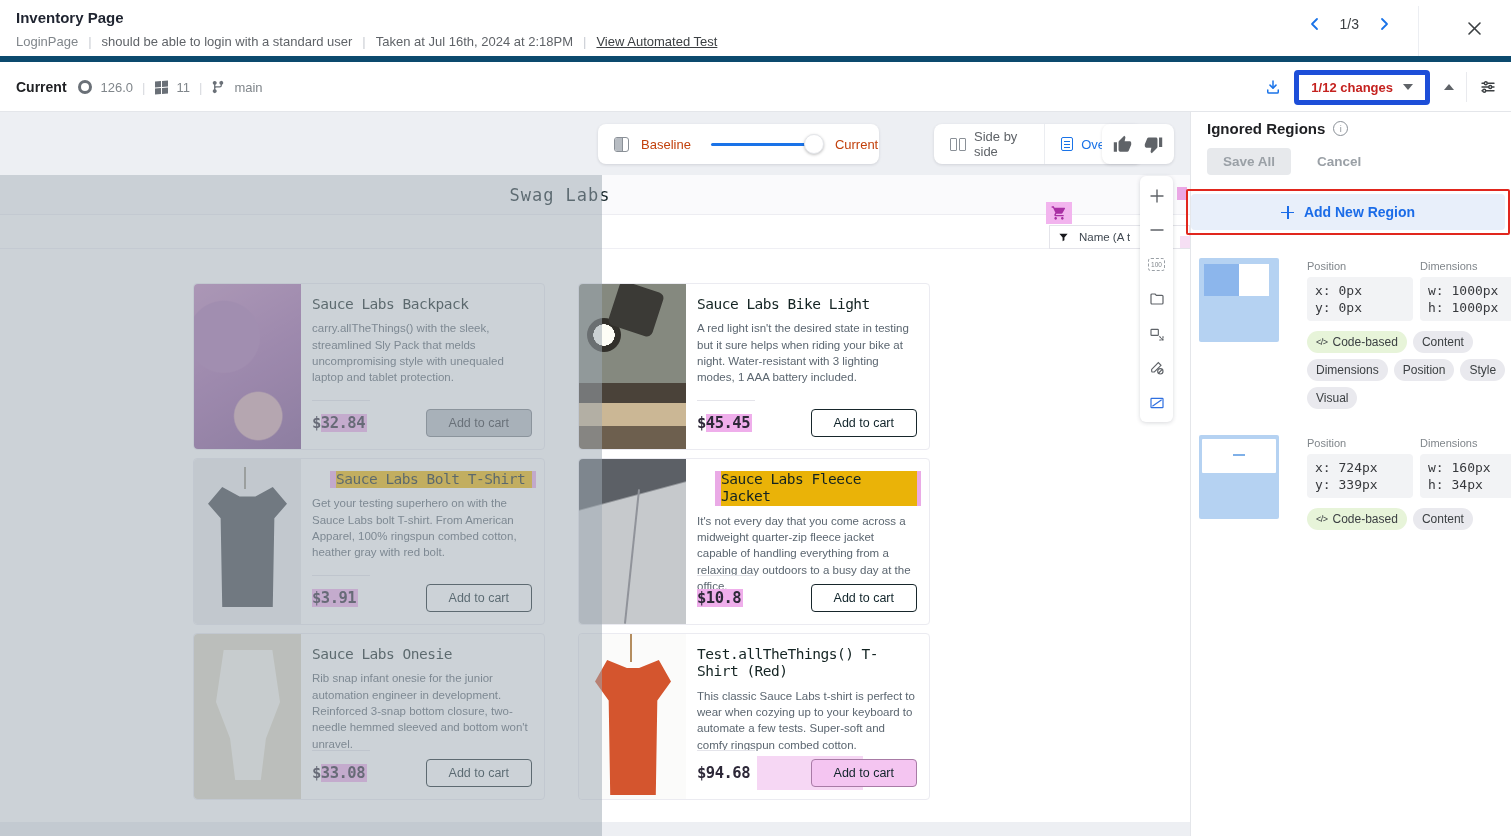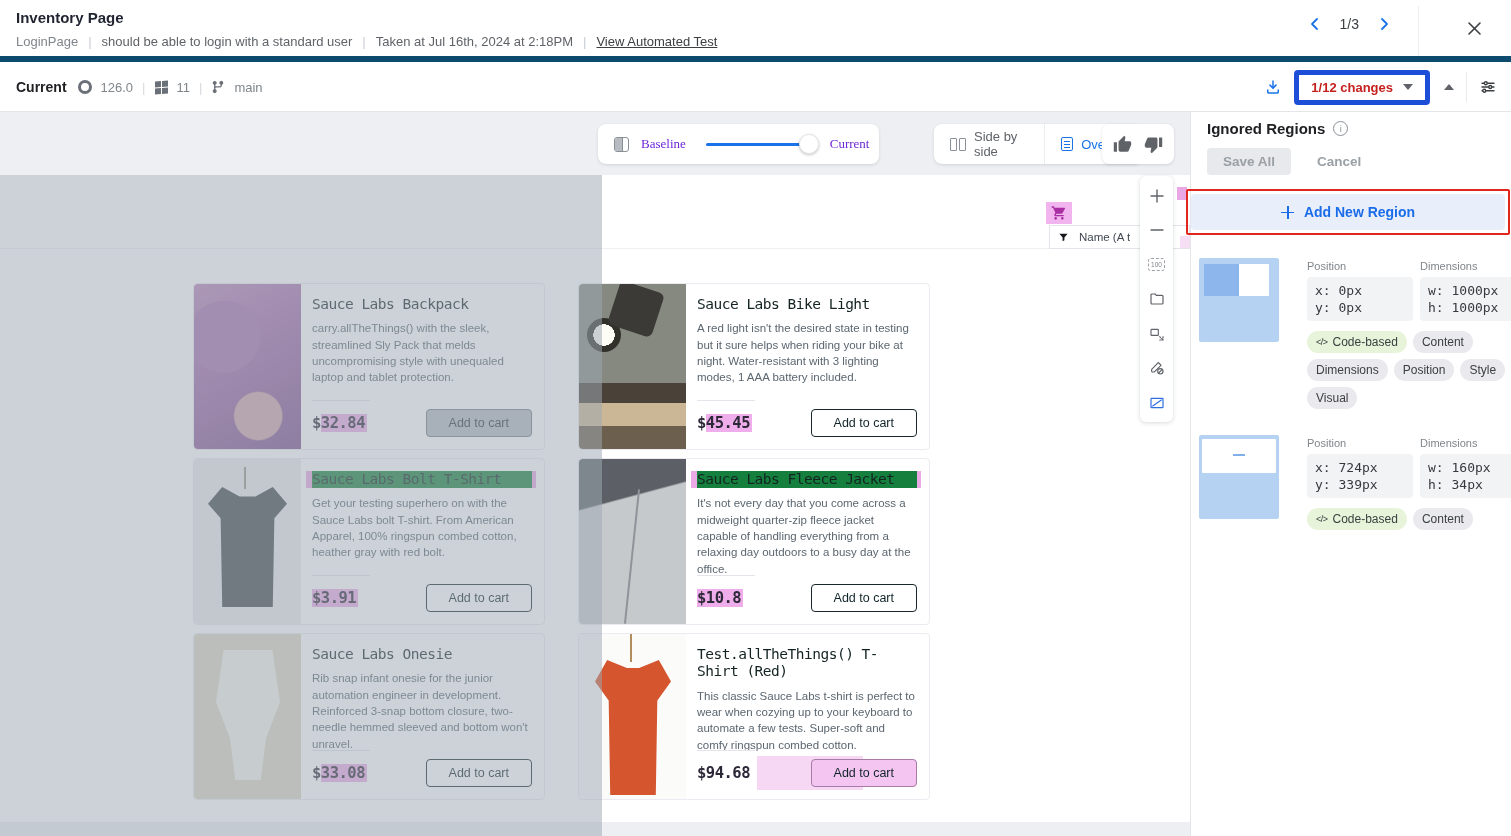--- a/index.html
+++ b/index.html
@@ -33,21 +33,21 @@
   .changes-label { font-size:13px; font-weight:700; color:#c5221f; }
   .caret-down { width:0; height:0; border-left:5px solid transparent; border-right:5px solid transparent; border-top:6px solid #5f6368; }
   .caret-up { width:0; height:0; border-left:5px solid transparent; border-right:5px solid transparent; border-bottom:6px solid #5f6368; margin-left:2px; }
   .env-div { width:1px; height:30px; background:#e9eaee; }
 
   
   .cgroup { position:absolute; top:124px; height:40px; background:#fff; border-radius:8px; box-shadow:0 1px 3px rgba(40,44,60,.14); display:flex; align-items:center; z-index:15; }
   .g-slider { left:598px; width:281px; padding:0 16px; gap:12px; }
   .split-ico { width:15px; height:15px; border:1.5px solid #8a9097; border-radius:3px; position:relative; overflow:hidden; flex:0 0 auto; }
   .split-ico::before { content:""; position:absolute; left:0; top:0; width:50%; height:100%; background:#b7bcc2; border-right:1.5px solid #8a9097; }
-  .cg-label { font-size:13px; color:#6d28d9; white-space:nowrap;font-family:Liberation Serif, serif; }
+  .cg-label { font-size:13px; color:#c2410c; white-space:nowrap; }
   .slider-track { position:relative; width:104px; height:3px; background:#1a73e8; border-radius:2px; margin:0 8px; flex:0 0 auto; }
   .slider-handle { position:absolute; right:-9px; top:-9px; width:20px; height:20px; border-radius:50%; background:#fff; border:1px solid #e4e6ea; box-shadow:0 1px 3px rgba(0,0,0,.25); cursor:pointer; }
   .g-modes { left:886px; width:208px;margin-left:48px; }
   .mode { display:flex; align-items:center; gap:8px; height:100%; padding:0 16px; font-size:13px; color:#5f6368; cursor:pointer; }
   .mode.active { color:#1a73e8; }
   .mode-div { width:1px; height:40px; background:#ebedf1; }
   .sbs-ico { display:flex; gap:2px; }
   .sbs-ico i { width:7px; height:13px; border:1.5px solid #8a9097; border-radius:1px; }
   .ovl-ico { width:12px; height:14px; border:1.5px solid #1a73e8; border-radius:2px; position:relative; }
   .ovl-ico::before { content:""; position:absolute; left:1.5px; top:2.5px; width:6px; height:1.5px; background:#1a73e8; box-shadow:0 3px 0 #1a73e8, 0 6px 0 #1a73e8; }
@@ -60,21 +60,21 @@
   .band2-line { position:absolute; left:0; top:73px; width:1190px; height:1px; background:#efeff4; }
   .cart-wrap { position:absolute; left:1046px; top:27px; width:26px; height:22px; background:#f2b4ee; display:flex; align-items:center; justify-content:center; }
   .sort-box { position:absolute; left:1049px; top:50px; width:141px; height:24px; background:#fff; border:1px solid #e4e4ea; display:flex; align-items:center; gap:10px; padding:0 8px; }
   .sort-label { font-size:11.5px; color:#3f4750; white-space:nowrap; overflow:hidden; }
 
   .grid { position:absolute; left:193px; top:108px; display:grid; grid-template-columns:352px 352px; column-gap:33px; row-gap:8px; }
   .card { position:relative; width:352px; height:167px; background:#fff; border:1px solid #ebebf1; border-radius:4px; }
   .card .pimg { position:absolute; left:0; top:0; width:107px; height:165px; overflow:hidden; border-radius:4px 0 0 4px; }
   .card .pbody { position:absolute; left:118px; top:12px; right:12px; bottom:10px; }
   .ptitle { font-family:"DejaVu Sans Mono", monospace; font-size:14.5px; color:#132322; line-height:1.2; letter-spacing:-0.5px; }
-  .ptitle.hl { background:#15803d; box-shadow:-6px 0 0 #eaaae6, 4px 0 0 #eaaae6; }
+  .ptitle.hl { background:#eab308; box-shadow:-6px 0 0 #eaaae6, 4px 0 0 #eaaae6;margin-left:24px; }
   .pdesc { margin-top:7px; font-size:11.5px; color:#5b6670; line-height:1.42; }
   .prow { position:absolute; left:0; right:0; bottom:2px; display:flex; align-items:center; justify-content:space-between; }
   .prule { position:absolute; left:0; bottom:38px; width:58px; height:1px; background:#e4e4ea; }
   .pprice { font-family:"DejaVu Sans Mono", monospace; font-size:15.5px; color:#2d2838; font-weight:700; letter-spacing:-0.5px; }
   .pprice .hl { background:#efaeeb; box-shadow:2px 0 0 #efaeeb; }
   .cartbtn { font-size:12.5px; color:#10242a; border:1px solid #17262b; border-radius:4px; background:#fff; padding:6px 22px; cursor:pointer; white-space:nowrap; }
   .btn-gray { background:#b5bac1; border-color:#777d85; color:#2f343a; }
   .btn-pink { background:#f4c5f1; border-color:#a87ba6; }
   .btnwrap { position:relative; }
   .btnwrap.pinkzone::before { content:""; position:absolute; left:-54px; top:-3px; right:54px; bottom:-3px; background:#f6d7f4; }
@@ -258,20 +258,23 @@
         </svg>
     </span>
     <span class="icon-btn">
       <svg width="19" height="19" viewBox="0 0 24 24" fill="#5f6368" style="transform:rotate(180deg)">
           <path d="M1 21h4V9H1v12zM23 10c0-1.1-.9-2-2-2h-6.31l.95-4.57.03-.32c0-.41-.17-.79-.44-1.06L14.17 1 7.59 7.59C7.22 7.95 7 8.45 7 9v10c0 1.1.9 2 2 2h9c.83 0 1.54-.5 1.84-1.22l3.02-7.05c.09-.23.14-.47.14-.73v-2z"></path>
         </svg>
     </span>
   </div>
 
   <div class="shot-page">
+    <div class="band1">
+      <div class="site-title">Swag Labs</div>
+    </div>
     <div class="cart-wrap">
       <span>
         <svg width="16" height="16" viewBox="0 0 24 24" fill="#a92ea4">
             <path d="M7 18c-1.1 0-1.99.9-1.99 2S5.9 22 7 22s2-.9 2-2-.9-2-2-2zM1 2v2h2l3.6 7.59-1.35 2.45c-.16.28-.25.61-.25.96 0 1.1.9 2 2 2h12v-2H7.42c-.14 0-.25-.11-.25-.25l.03-.12.9-1.63h7.45c.75 0 1.41-.41 1.75-1.03l3.58-6.49A1 1 0 0 0 20 4H5.21l-.94-2H1zm16 16c-1.1 0-1.99.9-1.99 2s.89 2 1.99 2 2-.9 2-2-.9-2-2-2z"></path>
           </svg>
       </span>
     </div>
     <div class="band2-line"></div>
     <div class="sort-box">
       <span>

